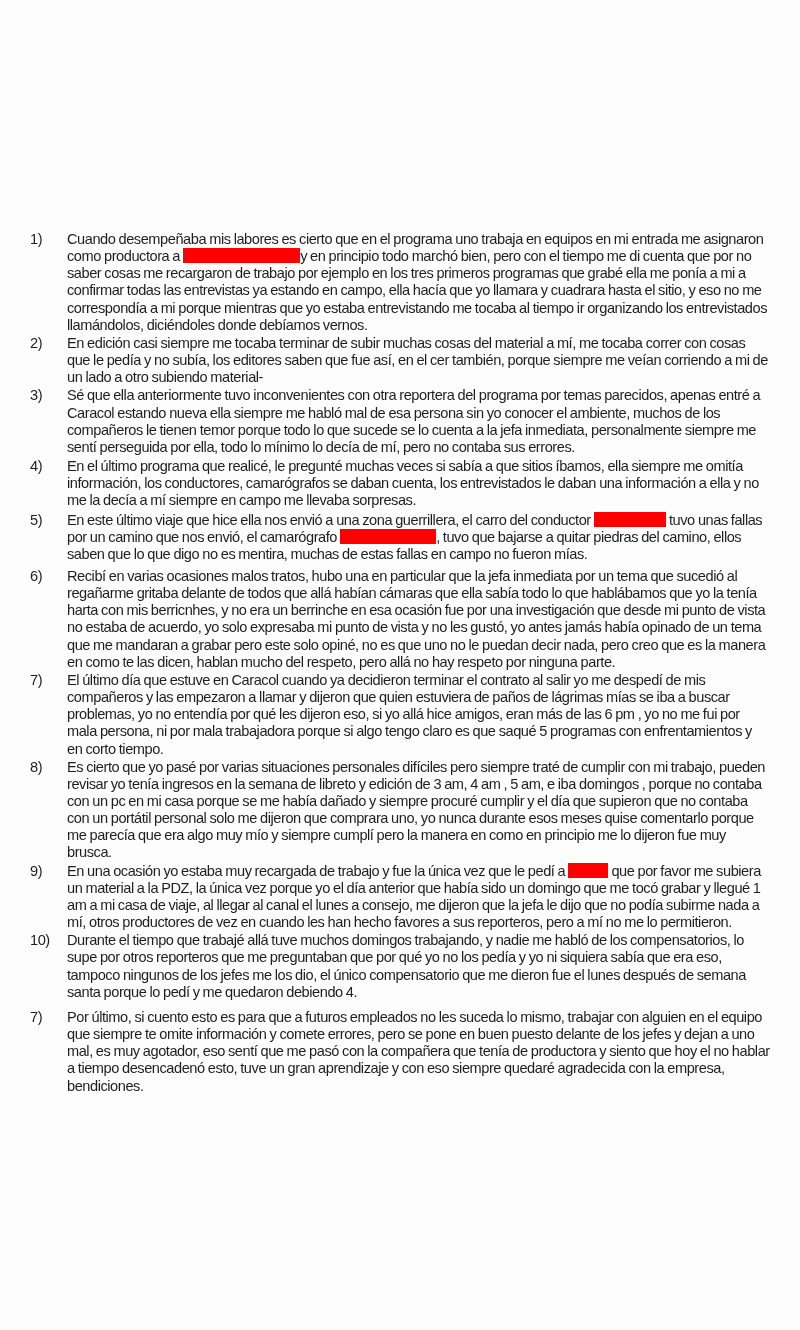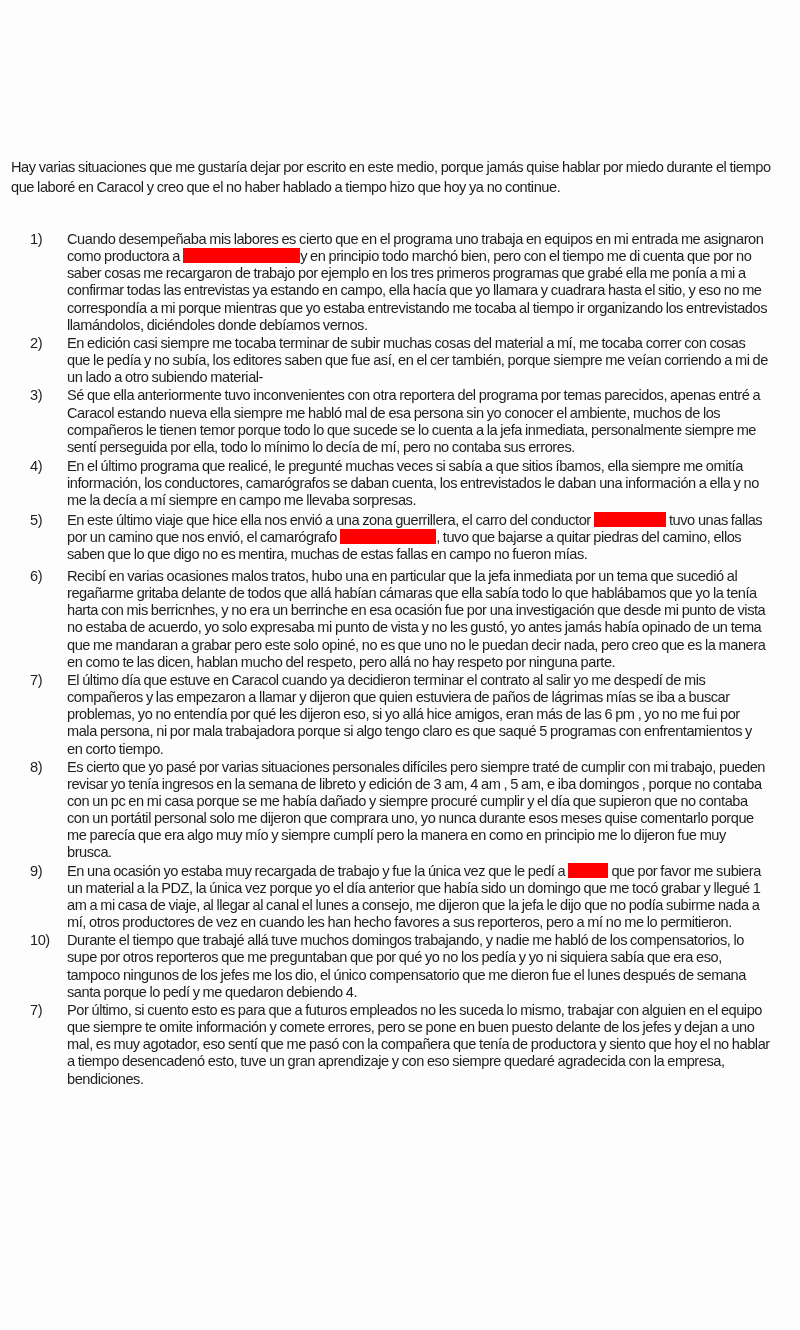--- a/index.html
+++ b/index.html
@@ -35,28 +35,27 @@
   }
   .item-1 { margin-bottom: 1px; }
   .item-2 { margin-bottom: 1px; }
   .item-3 { margin-bottom: 2px; }
   .item-4 { margin-bottom: 2px; }
   .item-5 { margin-bottom: 5px; }
   .item-6 { margin-bottom: 1px; }
   .item-7 { margin-bottom: 1px; }
   .item-8 { margin-bottom: 1px; }
   .item-9 { margin-bottom: 1px; }
-  .item-10 { margin-bottom: 1px; }
+  .item-10 { margin-bottom: 8px; }
 </style>
 </head>
 <body>
 
 <div class="page">
 
-  <p class="intro" style="margin:0;">Hay varias situaciones que me gustaría dejar por escrito en este medio, porque jamás quise hablar por miedo durante el tiempo que laboré en Caracol y creo que el no haber hablado a tiempo hizo que hoy ya no continue.</p>
 
   <ol class="list">
 
     <li class="item item-1">
       <span class="num">1)</span>
       <span>Cuando desempeñaba mis labores es cierto que en el programa uno trabaja en equipos en mi entrada me asignaron como productora a </span><span class="redact" style="width:117px;"></span><span>y en principio todo marchó bien, pero con el tiempo me di cuenta que por no saber cosas me recargaron de trabajo por ejemplo en los tres primeros programas que grabé ella me ponía a mi a confirmar todas las entrevistas ya estando en campo, ella hacía que yo llamara y cuadrara hasta el sitio, y eso no me correspondía a mi porque mientras que yo estaba entrevistando me tocaba al tiempo ir organizando los entrevistados llamándolos, diciéndoles donde debíamos vernos.</span>
     </li>
 
     <li class="item item-2">
       <span class="num">2)</span>

